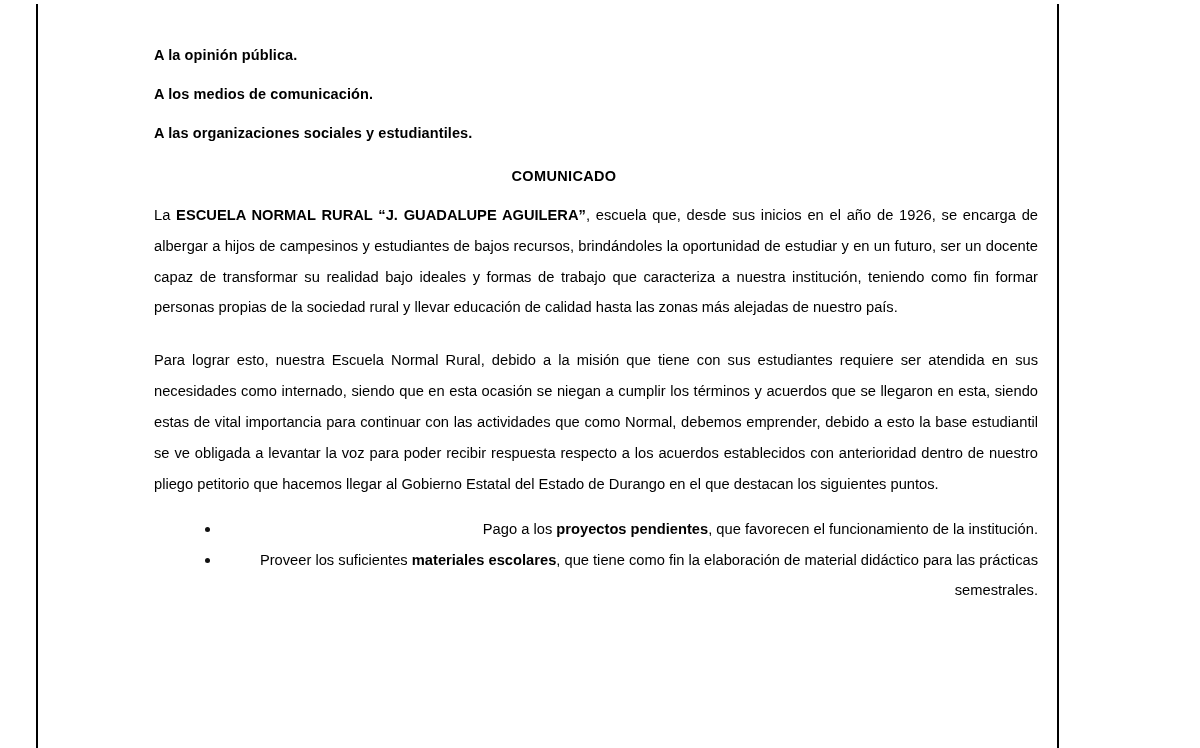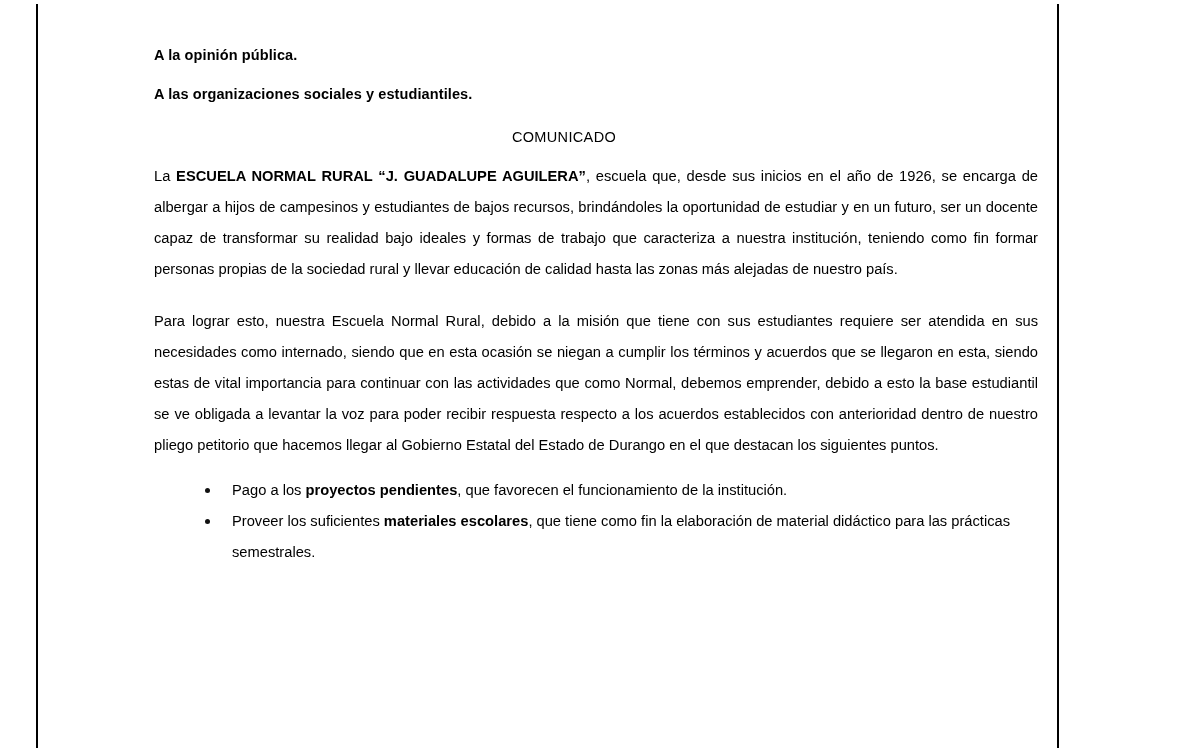--- a/index.html
+++ b/index.html
@@ -43,21 +43,21 @@
     font-size: 14.5px;
     line-height: 1.1;
     margin: 0 0 23px 0;
     letter-spacing: 0.1px;
   }
   .salutation:last-of-type { margin-bottom: 0; }
 
   
   .doc-heading {
     text-align: center;
-    font-weight: normal;
+    font-weight: bold;
     font-size: 14.5px;
     letter-spacing: 0.35px;
     margin: 26px 0 0 0;
     padding-right: 64px; 
   }
 
   
   .body-para {
     text-align: justify;
     font-size: 14.7px;
@@ -72,41 +72,42 @@
   .petition-list {
     list-style: none;
     margin: 14px 0 0 0;
     padding: 0;
   }
   .petition-item {
     position: relative;
     padding-left: 78px;
     font-size: 14.7px;
     line-height: 2.1;
-    text-align: left;
+    text-align: right;
     margin-bottom: 0;
   }
   .petition-item .bullet-glyph {
     position: absolute;
     left: 51px;
     top: 13px;
     width: 5px;
     height: 5px;
     border-radius: 50%;
     background: #111111;
   }
   .petition-item b { font-weight: bold; }
 </style>
 </head>
 <body>
 
 <div class="page-sheet">
   <div class="page-body">
 
     <p class="salutation">A la opinión pública.</p>
+    <p class="salutation">A los medios de comunicación.</p>
     <p class="salutation">A las organizaciones sociales y estudiantiles.</p>
 
     <p class="doc-heading">COMUNICADO</p>
 
     <p class="body-para first"><span>La </span><b>ESCUELA NORMAL RURAL “J. GUADALUPE AGUILERA”</b><span>, escuela que, desde sus inicios en el año de 1926, se encarga de albergar a hijos de campesinos y estudiantes de bajos recursos, brindándoles la oportunidad de estudiar y en un futuro, ser un docente capaz de transformar su realidad bajo ideales y formas de trabajo que caracteriza a nuestra institución, teniendo como fin formar personas propias de la sociedad rural y llevar educación de calidad hasta las zonas más alejadas de nuestro país.</span></p>
 
     <p class="body-para">Para lograr esto, nuestra Escuela Normal Rural, debido a la misión que tiene con sus estudiantes requiere ser atendida en sus necesidades como internado, siendo que en esta ocasión se niegan a cumplir los términos y acuerdos que se llegaron en esta, siendo estas de vital importancia para continuar con las actividades que como Normal, debemos emprender, debido a esto la base estudiantil se ve obligada a levantar la voz para poder recibir respuesta respecto a los acuerdos establecidos con anterioridad dentro de nuestro pliego petitorio que hacemos llegar al Gobierno Estatal del Estado de Durango en el que destacan los siguientes puntos.</p>
 
     <ul class="petition-list">
       <li class="petition-item">

